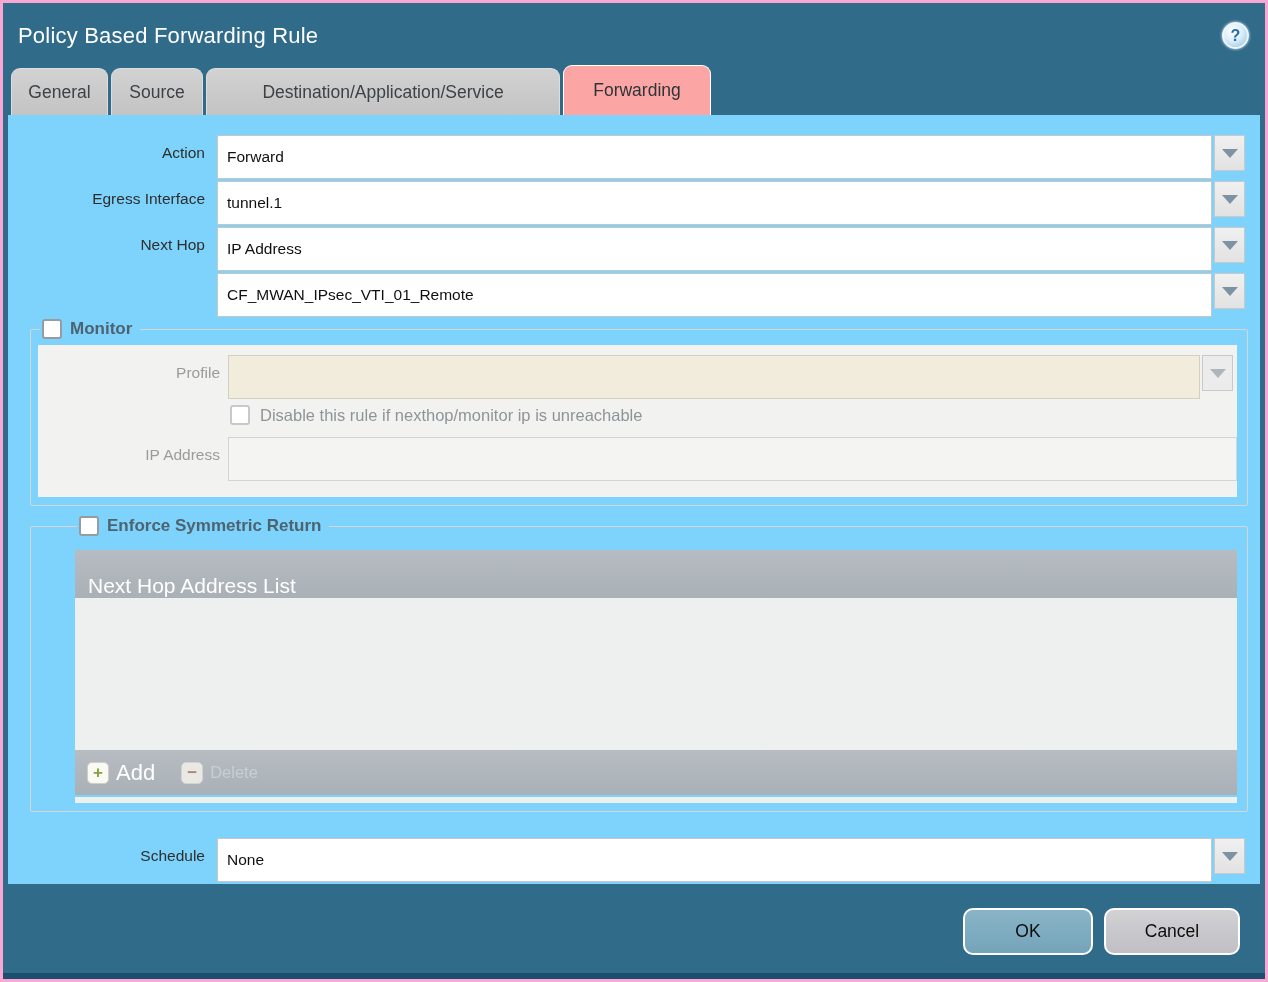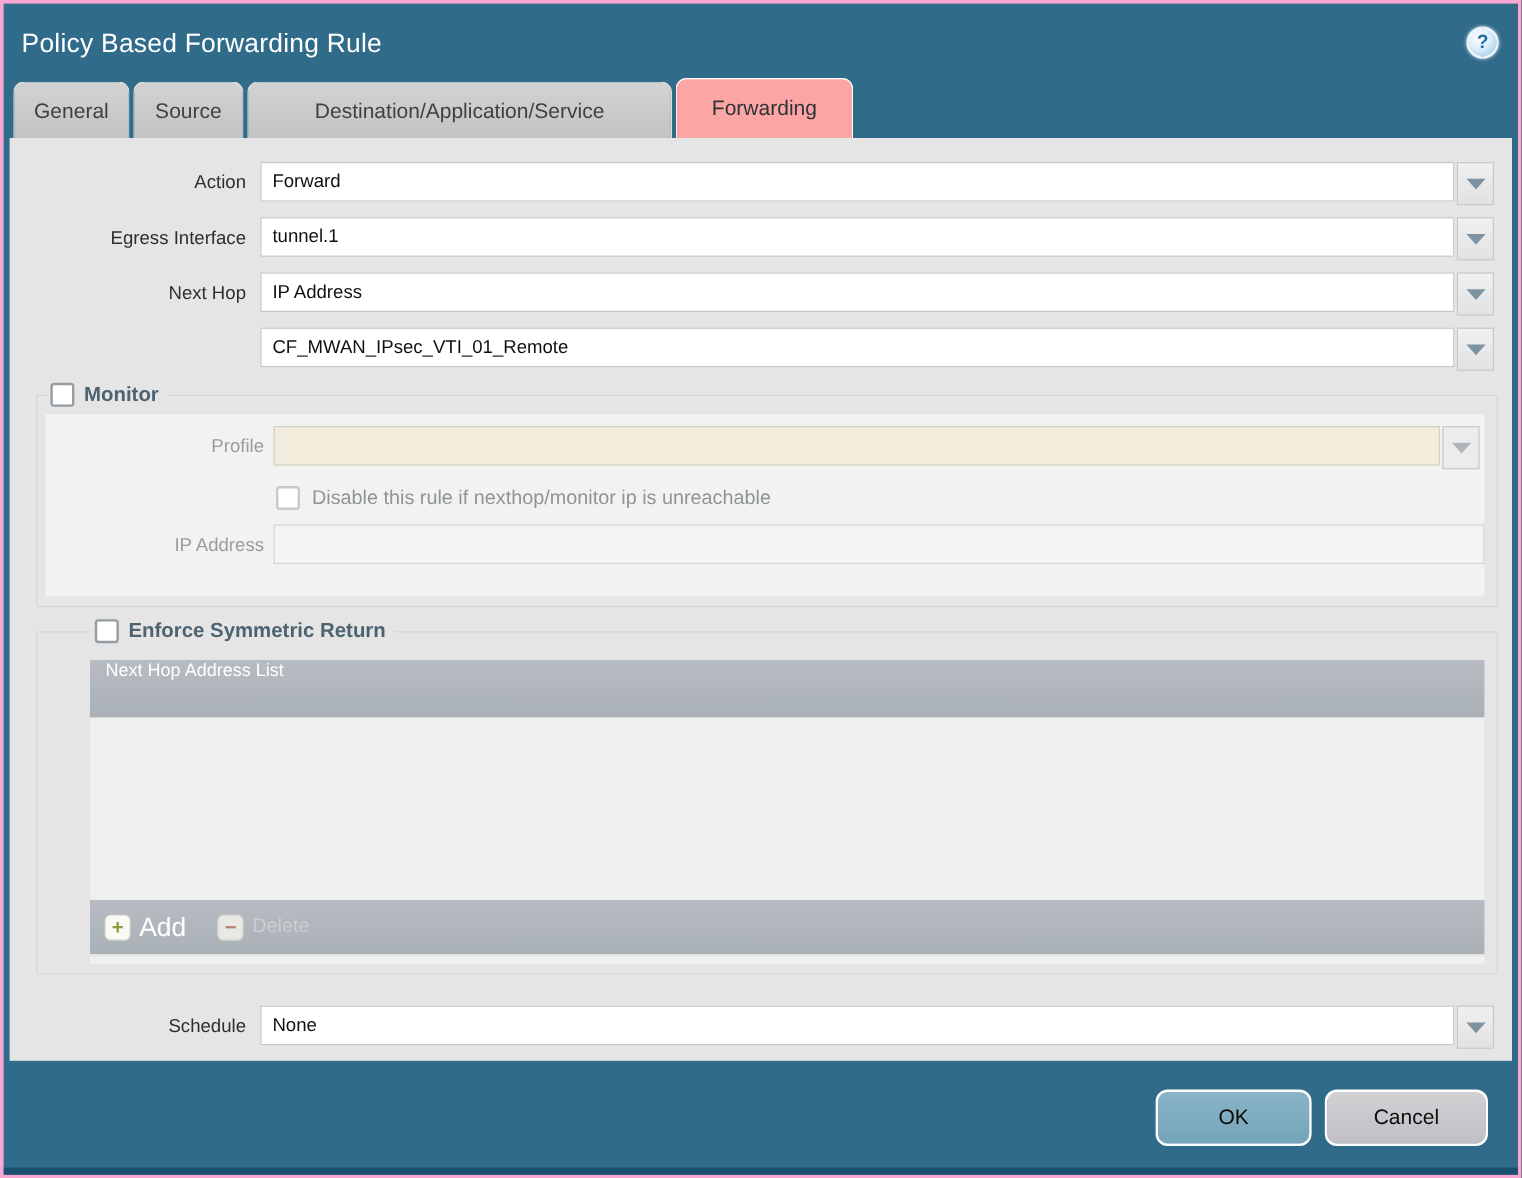--- a/index.html
+++ b/index.html
@@ -15,26 +15,26 @@
   
   .tabs{display:flex;align-items:flex-end;padding-left:8px;gap:3px;flex:0 0 auto;height:53px;}
   .tab{height:47px;display:flex;align-items:center;justify-content:center;background:linear-gradient(#d2d2d2,#c3c3c3);border:1px solid #dedede;border-bottom:none;border-radius:9px 9px 0 0;color:#3d4247;font-size:17.5px;cursor:pointer;}
   .tab.active{height:50px;background:#fca5a5;border-color:#fff;color:#2e3338;}
   .tab-general{width:97px;}
   .tab-source{width:92px;}
   .tab-dest{width:354px;}
   .tab-forwarding{width:148px;}
 
   
-  .content{background:#e5e5e5;margin:0 5px;flex:1 1 auto;padding-top:20px;overflow:hidden;}
+  .content{background:#7dd3fc;margin:0 5px;flex:1 1 auto;padding-top:20px;overflow:hidden;}
 
   .row{display:flex;align-items:center;margin-bottom:10px;height:36px;}
   .row .lbl{width:209px;padding-right:12px;text-align:right;font-size:15.5px;color:#2e2e2e;flex:0 0 auto;}
   .row .field{flex:1;display:flex;align-items:stretch;margin-right:15px;height:36px;}
-  .tbox{flex:1;height:33px;border:1px solid #c6c6c6;background:#fff;font-size:15.5px;color:#101010;padding:0 9px;outline:none;min-width:0;}
+  .tbox{flex:1;height:44px;border:1px solid #c6c6c6;background:#fff;font-size:15.5px;color:#101010;padding:0 9px;outline:none;min-width:0;}
   .ddbtn{width:31px;height:36px;margin-left:2px;background:linear-gradient(#f0f0f0,#e2e2e2);border:1px solid #c9c9c9;display:flex;align-items:center;justify-content:center;cursor:pointer;flex:0 0 auto;}
   .tri{width:0;height:0;border-left:8px solid transparent;border-right:8px solid transparent;border-top:9px solid #7d93a2;}
   .ddbtn.disabled{background:#ececec;}
   .ddbtn.disabled .tri{border-top-color:#aeb6ba;}
 
   
   fieldset{border:1px solid #d6d6d6;border-radius:2px;margin:0 12px 0 22px;padding:6px 10px 8px 7px;}
   legend{display:flex;align-items:center;padding:0 8px 0 2px;margin-left:2px;justify-content:space-between;}
   legend .cb{margin-right:8px;}
   legend .cap{font-size:17px;font-weight:bold;color:#4e6370;}
@@ -46,21 +46,21 @@
   .panel .row .lbl{width:190px;padding-right:8px;color:#9b9b9b;}
   .panel .row .field{margin-right:0;}
   .tbox.beige{background:#f1ecdc;border-color:#d2cfc4;}
   .tbox.gray{background:#f4f4f3;border-color:#d4d4d4;}
   .field.profile{margin-right:4px !important;}
   .chkrow{display:flex;align-items:center;margin:14px 0 12px 192px;}
   .chkrow .txt{margin-left:10px;font-size:16.5px;color:#8f9499;}
 
   
   .nhtable{margin-top:8px;}
-  .nh-head{height:48px;background:linear-gradient(#b6bcc1,#aab1b6);display:flex;align-items:flex-start;padding-left:13px;color:#fff;font-size:15px;}
+  .nh-head{height:48px;background:linear-gradient(#b6bcc1,#aab1b6);display:flex;align-items:flex-end;padding-left:13px;color:#fff;font-size:21px;}
   .nh-body{height:152px;background:#eef0f0;}
   .nh-foot{height:45px;background:linear-gradient(#b6bcc1,#aab1b6);display:flex;align-items:center;padding-left:12px;gap:26px;}
   .tblbtn{display:flex;align-items:center;gap:7px;cursor:pointer;}
   .tblbtn .ic{width:22px;height:22px;border-radius:5px;background:#fafaf4;border:1px solid #cfcfc5;display:flex;align-items:center;justify-content:center;font-size:17px;font-weight:bold;line-height:1;}
   .tblbtn.add .ic{color:#86a03c;}
   .tblbtn.add .t{color:#fff;font-size:22px;}
   .tblbtn.del{cursor:default;}
   .tblbtn.del .ic{background:#e8e9e4;border-color:#d4d4cc;color:#b5826f;}
   .tblbtn.del .t{color:#c9ced2;font-size:16.5px;}
   .nh-strip{height:6px;background:#eff1f1;margin-top:2px;}

